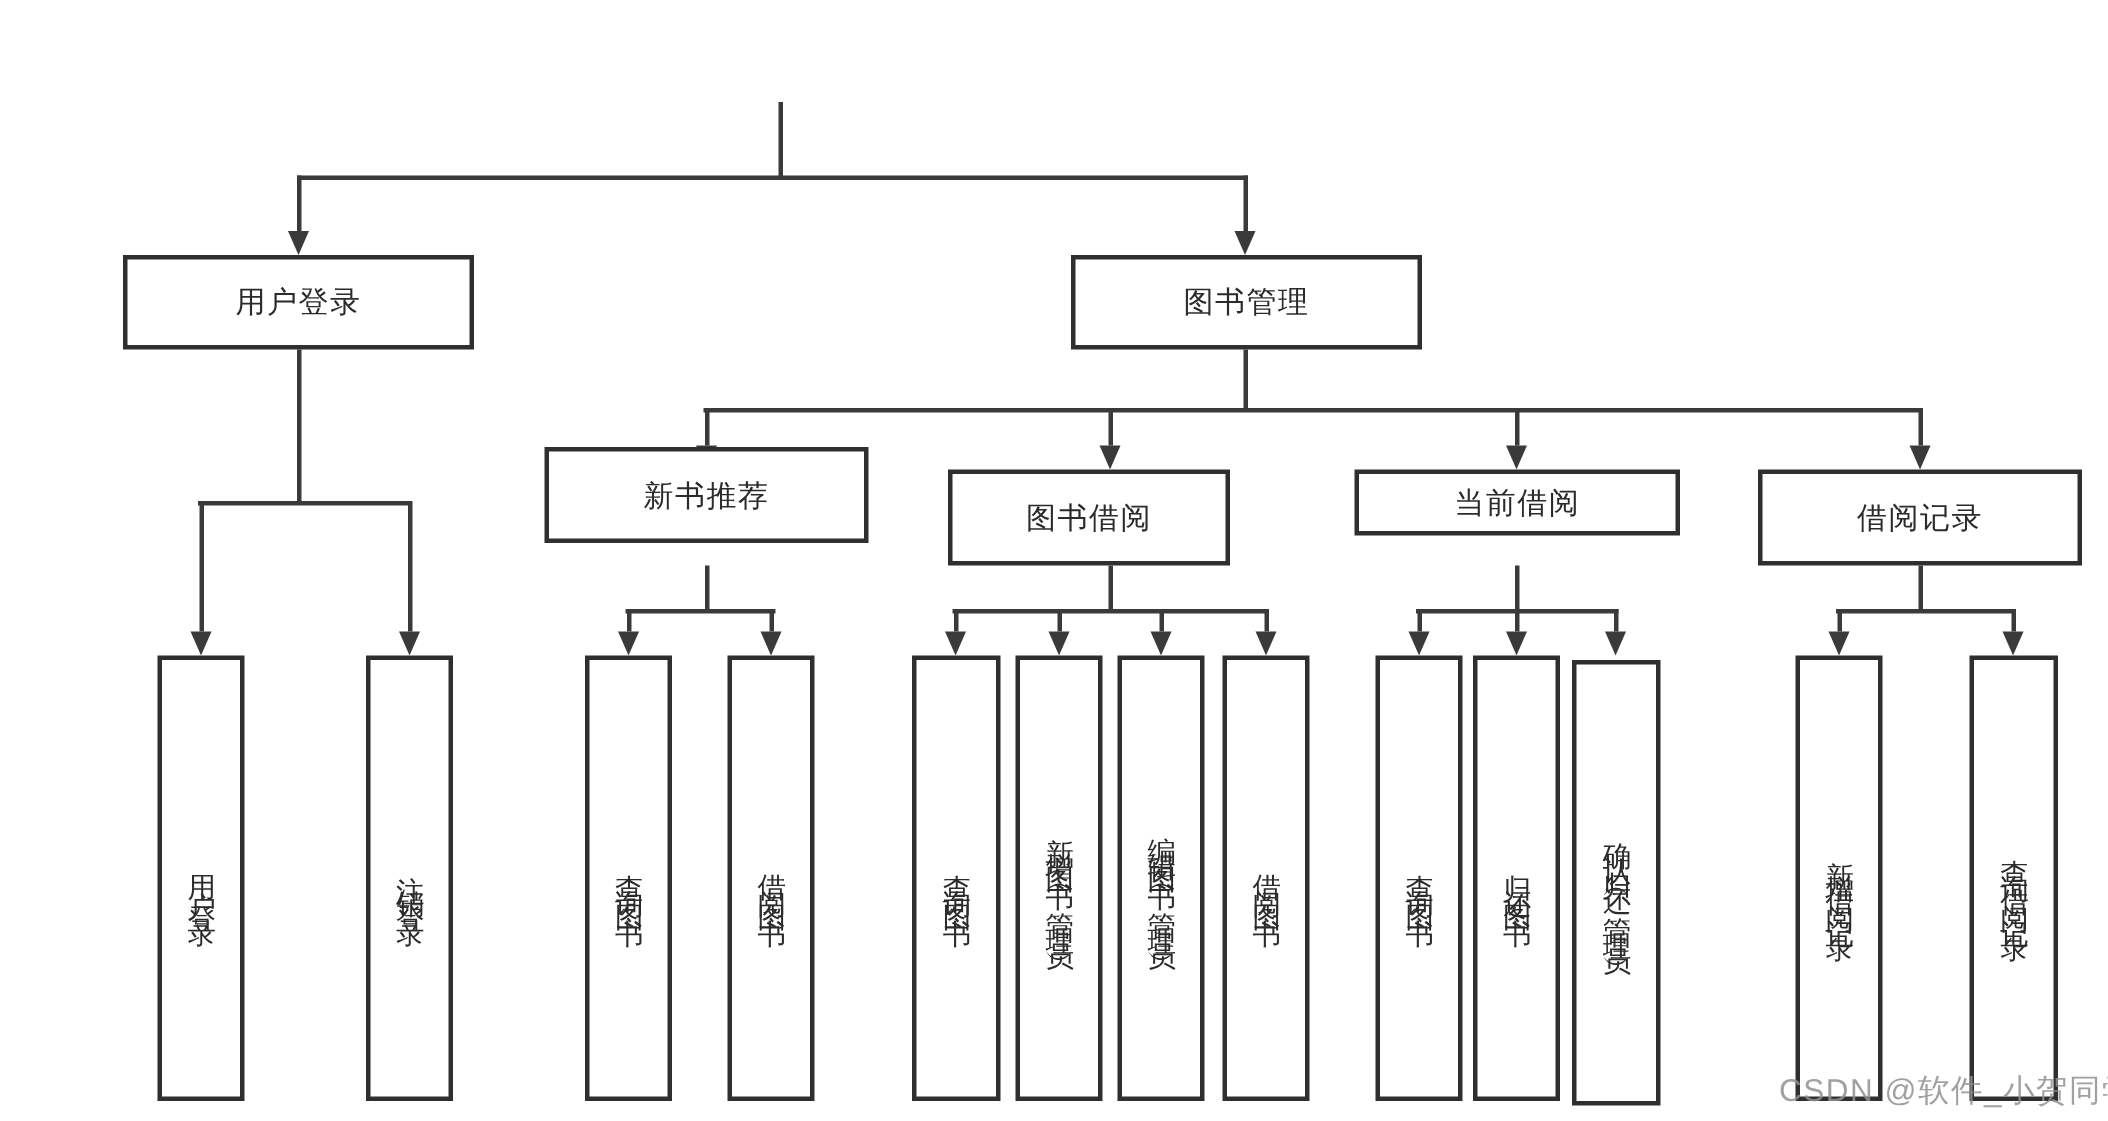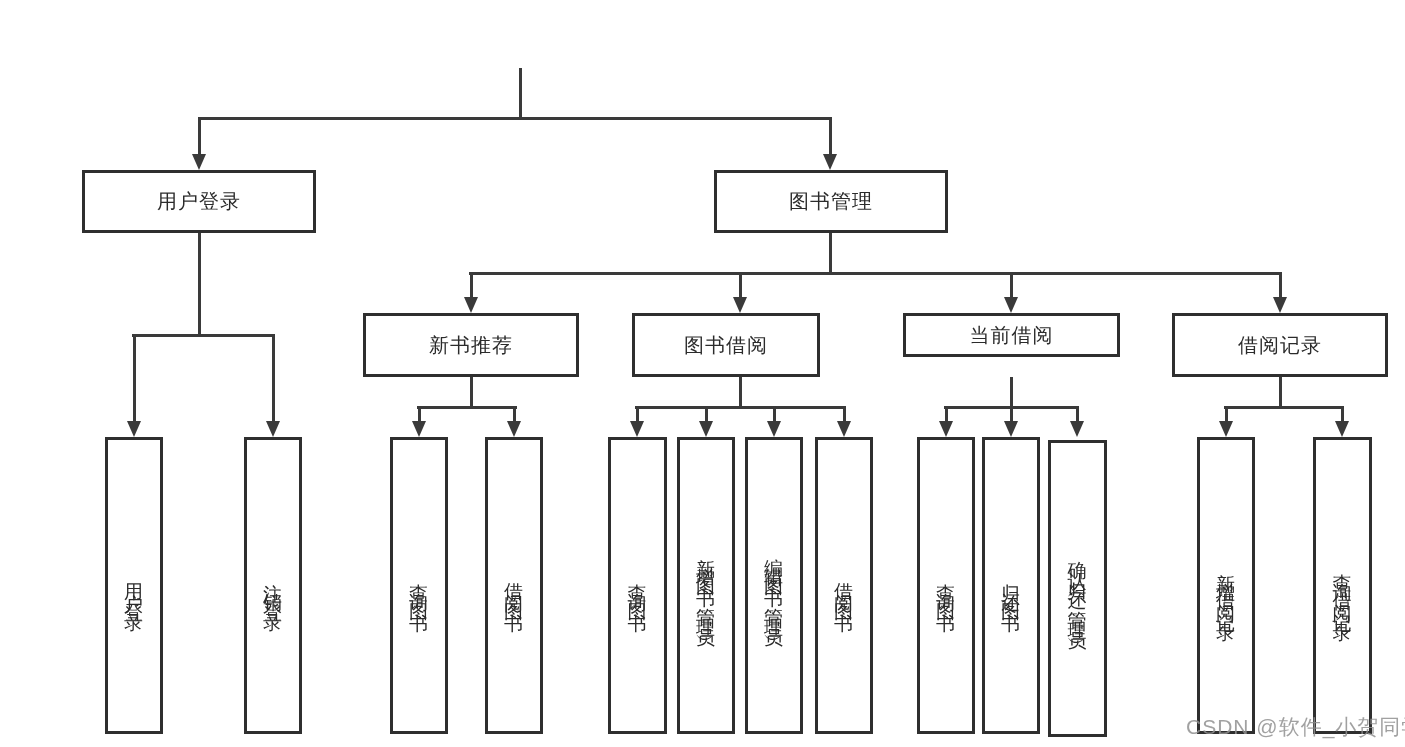--- a/index.html
+++ b/index.html
@@ -65,21 +65,21 @@
   <div class="hline" style="left:469px; top:272px; width:813px;"></div>
   <div class="vline" style="left:470px; top:272px; height:25px;"></div>
   <div class="head" style="left:464px; top:297px;"></div>
   <div class="vline" style="left:739px; top:272px; height:25px;"></div>
   <div class="head" style="left:733px; top:297px;"></div>
   <div class="vline" style="left:1010px; top:272px; height:25px;"></div>
   <div class="head" style="left:1004px; top:297px;"></div>
   <div class="vline" style="left:1279px; top:272px; height:25px;"></div>
   <div class="head" style="left:1273px; top:297px;"></div>
 
-  <div class="box" style="left:363px; top:313px; width:216px; height:64px;">新书推荐</div>
+  <div class="box" style="left:363px; top:298px; width:216px; height:64px;">新书推荐</div>
   <div class="box" style="left:632px; top:313px; width:188px; height:64px;text-align:center;">图书借阅</div>
   <div class="box" style="left:903px; top:313px; width:217px; height:44px;">当前借阅</div>
   <div class="box" style="left:1172px; top:313px; width:216px; height:64px;">借阅记录</div>
 
   <div class="vline" style="left:470px; top:377px; height:31px;"></div>
   <div class="hline" style="left:417px; top:406px; width:100px;"></div>
   <div class="vline" style="left:418px; top:406px; height:15px;"></div>
   <div class="head" style="left:412px; top:421px;"></div>
   <div class="vline" style="left:513px; top:406px; height:15px;"></div>
   <div class="head" style="left:507px; top:421px;"></div>

